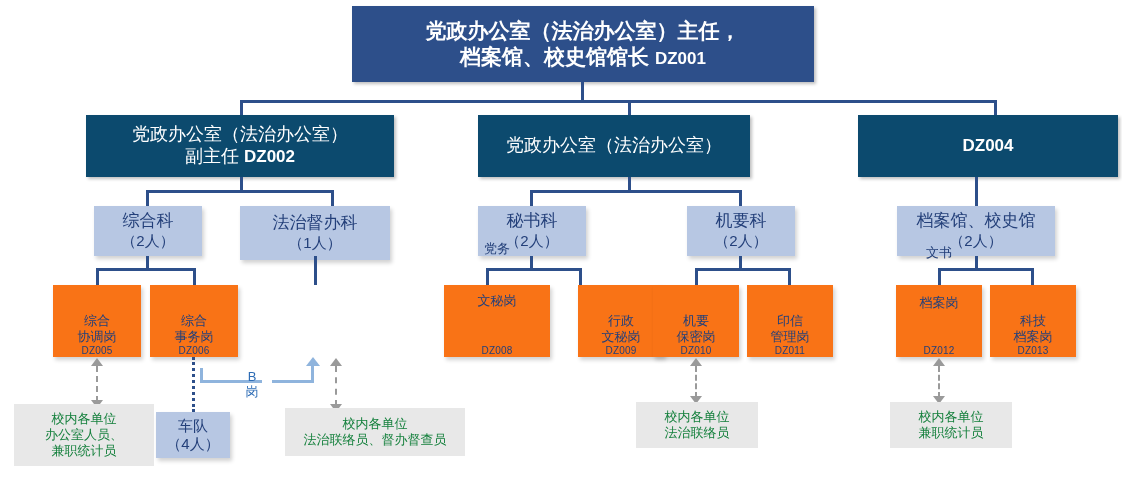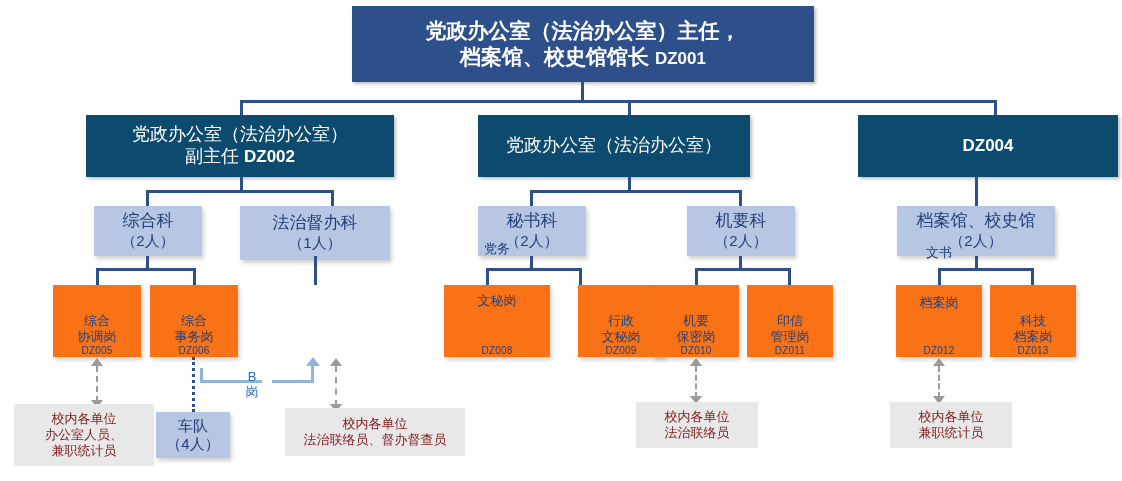--- a/index.html
+++ b/index.html
@@ -19,21 +19,21 @@
   .lvl1{background:#2d4f8a;color:#ffffff;font-size:21px;font-weight:bold;
         box-shadow:2px 2px 3px rgba(0,0,0,.25);}
   .lvl2{background:#0c4a6e;color:#ffffff;font-size:18px;
         box-shadow:2px 2px 3px rgba(0,0,0,.25);justify-content:center;}
   .lvl3{background:#b7c7e3;color:#24407a;font-size:17px;
         box-shadow:2px 3px 4px rgba(0,0,0,.18);}
   .lvl4{background:#f97316;color:#24407a;font-size:13px;
         box-shadow:2px 3px 4px rgba(0,0,0,.18);justify-content:flex-end;}
   .fleet{background:#b7c7e3;color:#24407a;font-size:15px;
         box-shadow:2px 3px 4px rgba(0,0,0,.18);}
-  .gray{background:#e8e8e8;color:#7f1d1d;font-size:13px;}
+  .gray{background:#e8e8e8;color:#15803d;font-size:13px;}
 
   .code{font-weight:bold;font-size:17px;}
   .lvl4 .code{font-weight:normal;font-size:10px;letter-spacing:.2px;}
   .subcount{font-size:15px;}
 
   
   .ln{position:absolute;background:#2d4f8a;}
   .lnh{height:3px;}
   .lnv{width:3px;}
 

